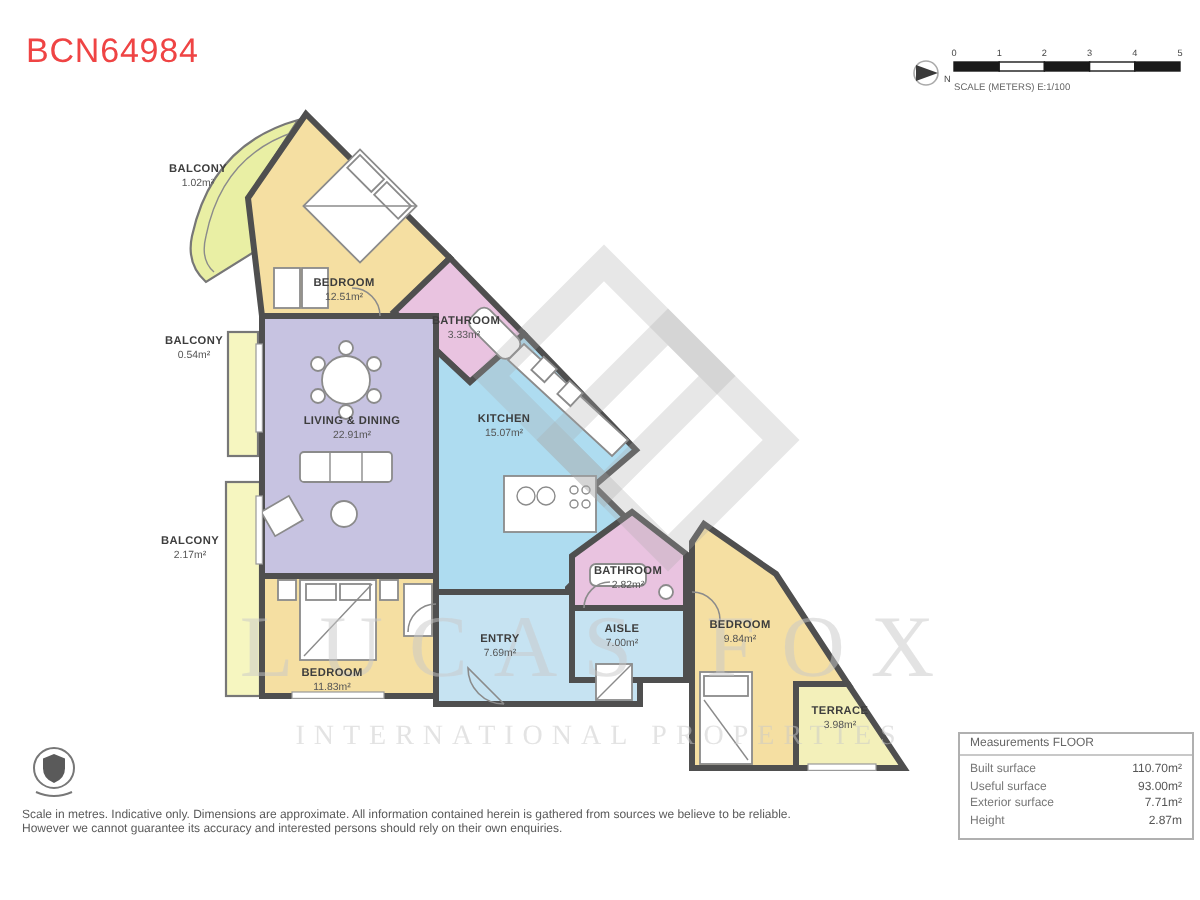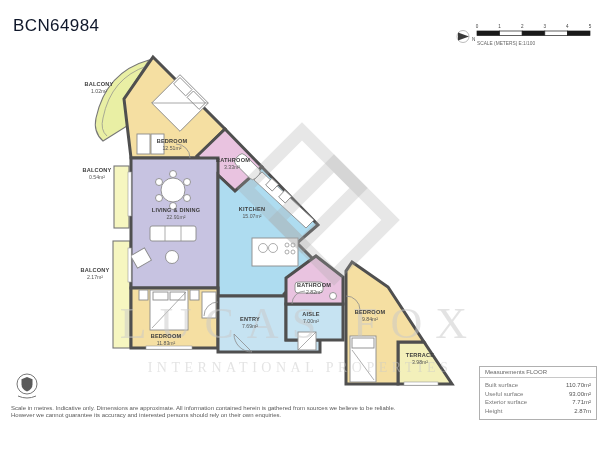--- a/index.html
+++ b/index.html
@@ -1,18 +1,18 @@
 <!DOCTYPE html>
 <html><head>
 <meta charset="utf-8">
 <style>
   html,body{margin:0;padding:0;background:#fff;}
   .page{position:relative;width:600px;height:450px;background:#fff;overflow:hidden;
         font-family:"Liberation Sans",sans-serif;}
-  .title{position:absolute;left:13px;top:16px;font-size:17px;color:#0f172a;letter-spacing:.4px;}
+  .title{position:absolute;left:13px;top:16px;font-size:17px;color:#ef4444;letter-spacing:.4px;}
   svg text{font-family:"Liberation Sans",sans-serif;}
   .room{stroke:#4f4f4f;stroke-width:3;stroke-linejoin:miter;}
   .balc{stroke:#777;stroke-width:1.1;}
   .rname{font-size:5.6px;font-weight:bold;fill:#3d3d3d;text-anchor:middle;letter-spacing:.2px;}
   .rarea{font-size:5.2px;fill:#555;text-anchor:middle;}
   .furn{fill:#fff;stroke:#8b8b8b;stroke-width:.9;}
   .furnline{stroke:#8b8b8b;stroke-width:.7;fill:none;}
   .door{stroke:#8b8b8b;stroke-width:.8;fill:none;}
   .win{fill:#fff;stroke:#999;stroke-width:.6;}
   .wm{fill:#c9c9c9;opacity:.5;text-anchor:middle;font-family:"Liberation Serif",serif;}

